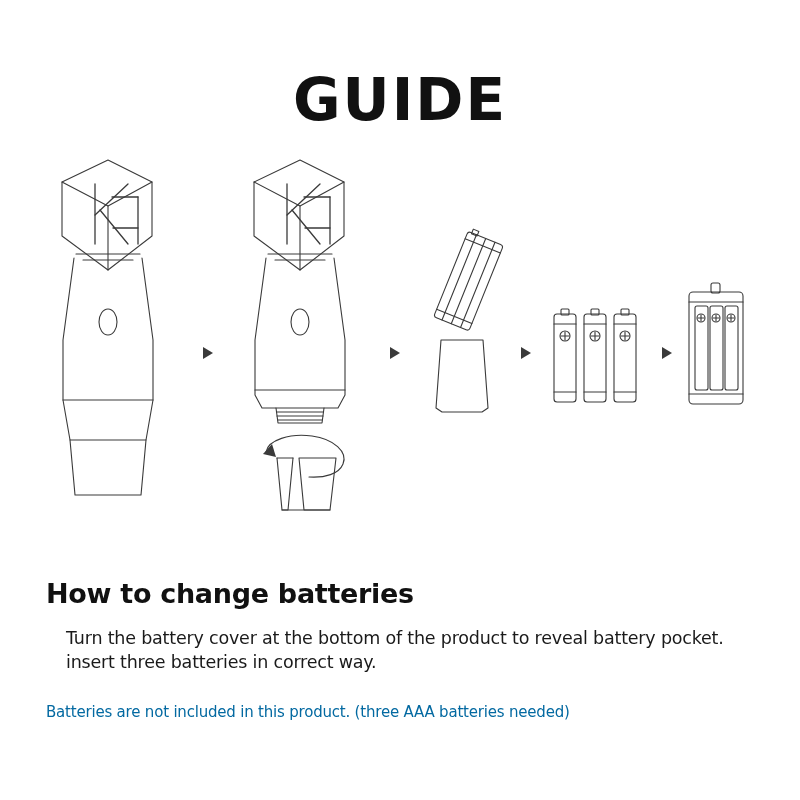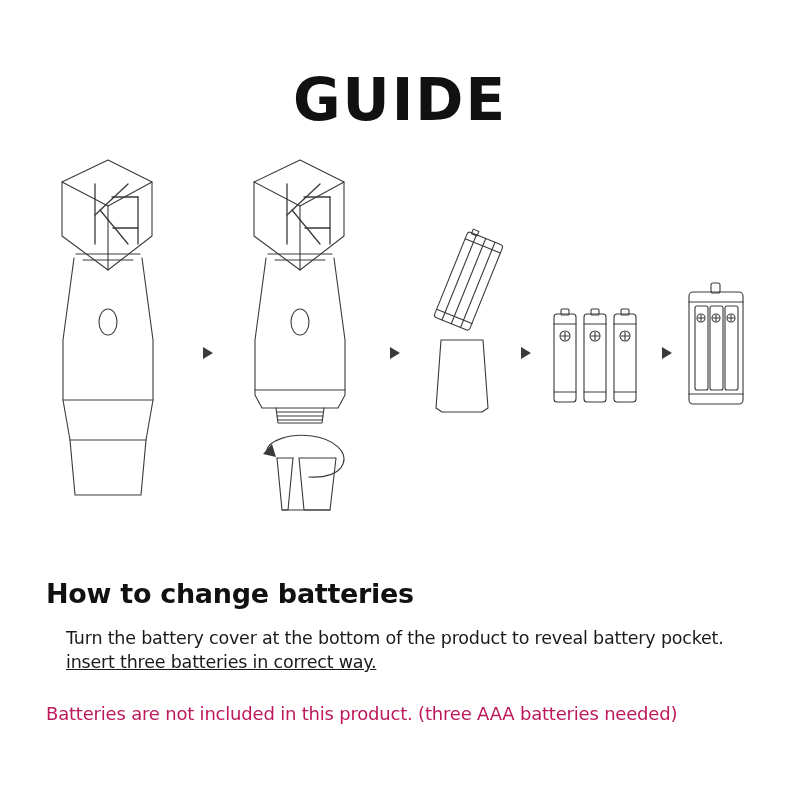--- a/index.html
+++ b/index.html
@@ -54,27 +54,27 @@
   .body-line {
     position: absolute;
     left: 46px;
     font-size: 17.5px;
     color: #1a1a1a;
     letter-spacing: -0.2px;
     font-family: "DejaVu Sans", sans-serif;
     margin-left: 20px;
   }
   .body-line-1 { top: 628px; }
-  .body-line-2 { top: 652px; text-decoration: underline; }
+  .body-line-2 { top: 652px; }
   .note-line {
     position: absolute;
     left: 46px;
     top: 703px;
-    font-size: 18px;
-    color: #be185d;
+    font-size: 15px;
+    color: #0369a1;
     letter-spacing: -0.2px;
     font-family: "DejaVu Sans", sans-serif;
     text-align: center;
   }
 </style>
 </head>
 <body>
 
 <div class="page">
 

